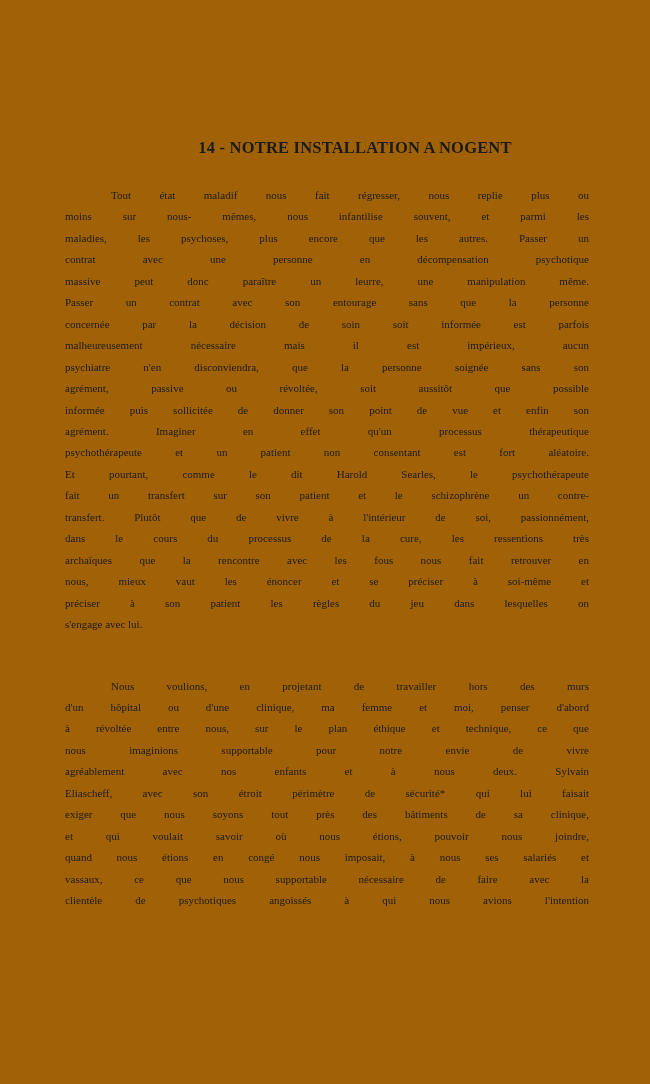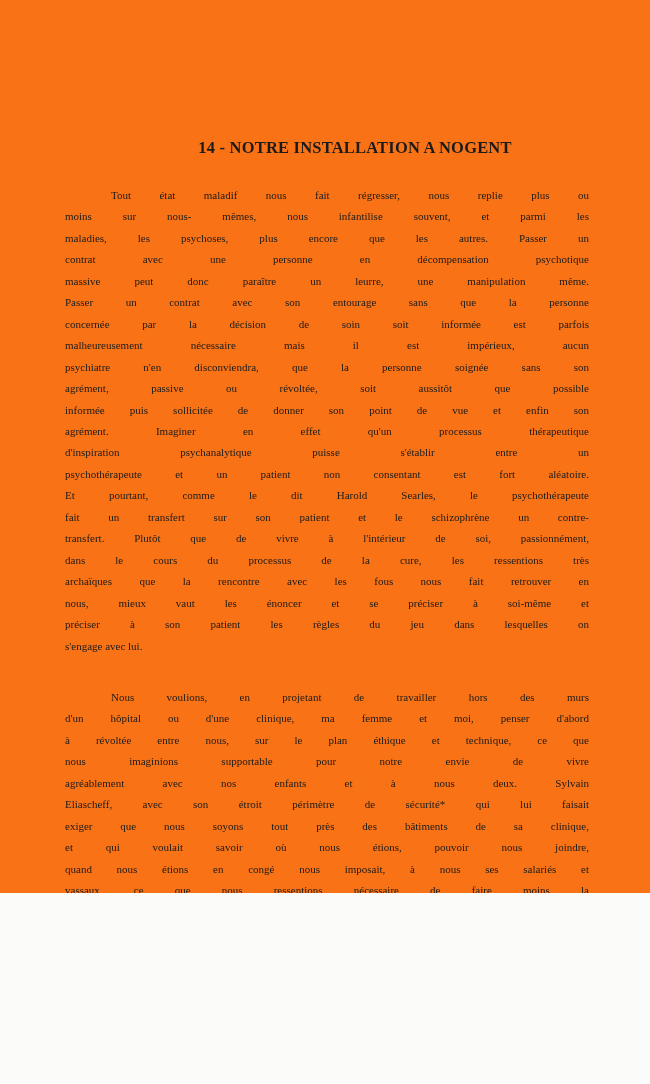--- a/index.html
+++ b/index.html
@@ -8,22 +8,22 @@
   }
   body {
     width: 650px;
     height: 1084px;
     background: #fbfbfa;
     font-family: "Liberation Serif", serif;
   }
   .page {
     position: relative;
     width: 650px;
-    height: 893px;
-    background: #f97316;
+    height: 1084px;
+    background: #a16207;
     overflow: hidden;
     color: #1b1b1b;
   }
   .content {
     position: absolute;
     left: 65px;
     top: 137px;
     width: 524px;
   }
   .title {
@@ -34,21 +34,21 @@
     letter-spacing: 0.2px;
     margin: 0 0 26px 0;
     padding-left: 56px; 
     white-space: nowrap;
   }
   .para {
     font-size: 11px;
     line-height: 21.45px;
   }
   .para + .para {
-    margin-top: 30px;
+    margin-top: 40px;
   }
   .line {
     text-align: justify;
     text-align-last: justify;
   }
   .line.first {
     text-indent: 46px;
   }
   .line.last {
     text-align-last: left;
@@ -67,39 +67,38 @@
           <div class="line">maladies, les psychoses, plus encore que les autres. Passer un</div>
           <div class="line">contrat avec une personne en décompensation psychotique</div>
           <div class="line">massive peut donc paraître un leurre, une manipulation même.</div>
           <div class="line">Passer un contrat avec son entourage sans que la personne</div>
           <div class="line">concernée par la décision de soin soit informée est parfois</div>
           <div class="line">malheureusement nécessaire mais il est impérieux, aucun</div>
           <div class="line">psychiatre n'en disconviendra, que la personne soignée sans son</div>
           <div class="line">agrément, passive ou révoltée, soit aussitôt que possible</div>
           <div class="line">informée puis sollicitée de donner son point de vue et enfin son</div>
           <div class="line">agrément. Imaginer en effet qu'un processus thérapeutique</div>
-          <div class="line">d'inspiration psychanalytique puisse s'établir entre un</div>
           <div class="line">psychothérapeute et un patient non consentant est fort aléatoire.</div>
           <div class="line">Et pourtant, comme le dit Harold Searles, le psychothérapeute</div>
           <div class="line">fait un transfert sur son patient et le schizophrène un contre-</div>
           <div class="line">transfert. Plutôt que de vivre à l'intérieur de soi, passionnément,</div>
           <div class="line">dans le cours du processus de la cure, les ressentions très</div>
           <div class="line">archaïques que la rencontre avec les fous nous fait retrouver en</div>
           <div class="line">nous, mieux vaut les énoncer et se préciser à soi-même et</div>
           <div class="line">préciser à son patient les règles du jeu dans lesquelles on</div>
           <div class="line last">s'engage avec lui.</div>
         </div>
         <div class="para">
           <div class="line first">Nous voulions, en projetant de travailler hors des murs</div>
           <div class="line">d'un hôpital ou d'une clinique, ma femme et moi, penser d'abord</div>
           <div class="line">à révoltée entre nous, sur le plan éthique et technique, ce que</div>
           <div class="line">nous imaginions supportable pour notre envie de vivre</div>
           <div class="line">agréablement avec nos enfants et à nous deux. Sylvain</div>
           <div class="line">Eliascheff, avec son étroit périmètre de sécurité* qui lui faisait</div>
           <div class="line">exiger que nous soyons tout près des bâtiments de sa clinique,</div>
           <div class="line">et qui voulait savoir où nous étions, pouvoir nous joindre,</div>
           <div class="line">quand nous étions en congé nous imposait, à nous ses salariés et</div>
-          <div class="line">vassaux, ce que nous ressentions nécessaire de faire moins la</div>
+          <div class="line">vassaux, ce que nous supportable nécessaire de faire avec la</div>
           <div class="line">clientèle de psychotiques angoissés à qui nous avions l'intention</div>
         </div>
       </div>
   </div>
 </div>
 
 </body></html>

